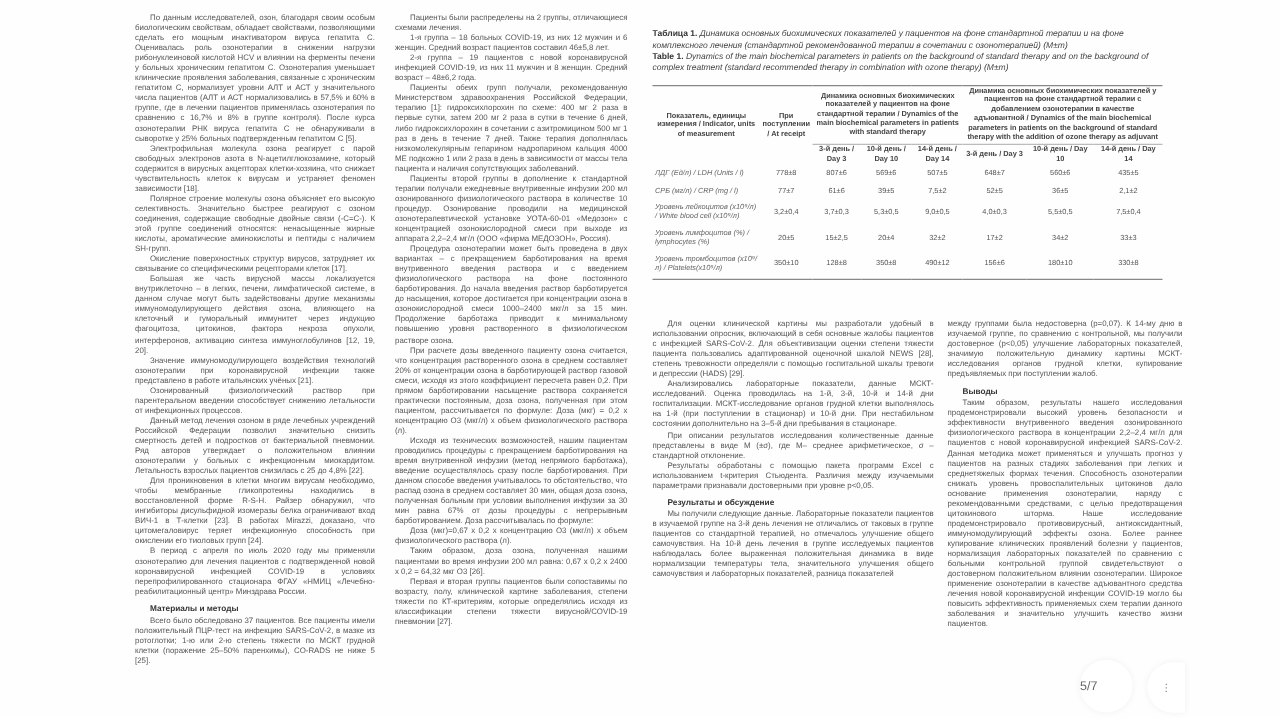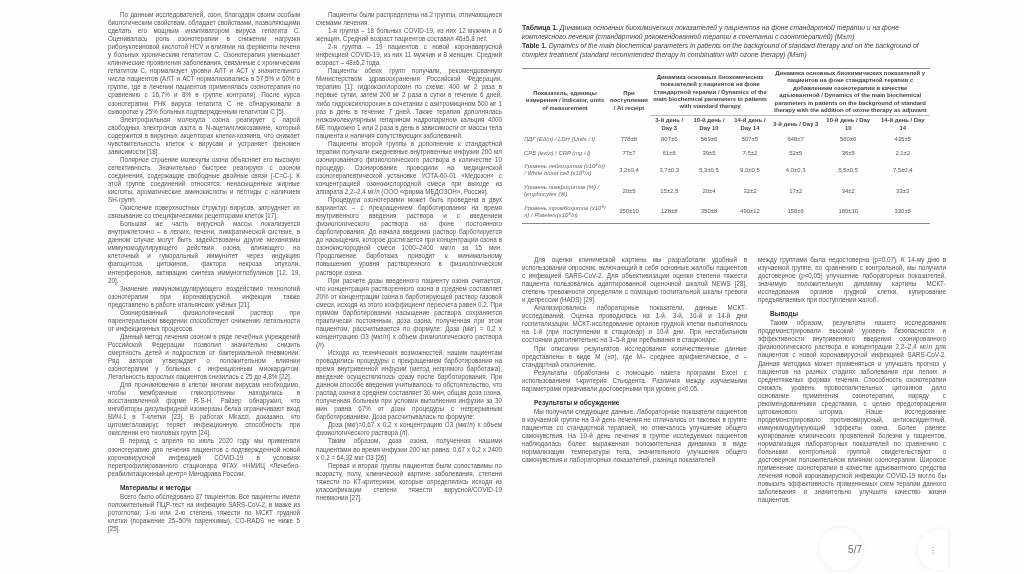--- a/index.html
+++ b/index.html
@@ -18,21 +18,21 @@
   .caption { position: absolute; left: 522px; top: 23px; width: 420px; font-size: 6.8px; line-height: 9px; color: #444; font-style: italic; }
   .caption b { font-style: normal; color: #333; }
   .table-wrap { position: absolute; left: 522px; top: 68px; width: 408px; }
   table { border-collapse: collapse; width: 100%; font-size: 5.9px; line-height: 7.4px; color: #555; }
   th { font-weight: bold; color: #444; text-align: center; vertical-align: middle; padding: 1px 2px; }
   td { text-align: center; padding: 3px 2px; vertical-align: middle; }
   td.ind { text-align: left; font-style: italic; color: #666; }
   .top-rule { border-top: 1px solid #888; }
   .bot-rule { border-bottom: 1px solid #888; }
   .sub-rule th { border-top: 1px solid #bbb; }
-  .pager { position: absolute; left: 820px; top: 528px; width: 42px; height: 42px; border-radius: 50%; background: rgba(255,255,255,0.9); box-shadow: 0 0 6px rgba(0,0,0,0.06); display: flex; align-items: center; justify-content: flex-end; font-size: 10px; color: #666; }
+  .pager { position: absolute; left: 864px; top: 528px; width: 42px; height: 42px; border-radius: 50%; background: rgba(255,255,255,0.9); box-shadow: 0 0 6px rgba(0,0,0,0.06); display: flex; align-items: center; justify-content: flex-start; font-size: 10px; color: #666; }
   .pager-next { position: absolute; left: 918px; top: 530px; width: 30px; height: 40px; border-radius: 20px 0 0 20px; background: rgba(255,255,255,0.9); box-shadow: 0 0 6px rgba(0,0,0,0.06); display: flex; align-items: center; justify-content: center; font-size: 8px; color: #777; flex-direction: column; }
 </style>
 </head>
 <body>
 
 <div class="page">
 
   <div class="col col1">
       <p>По данным исследователей, озон, благодаря своим особым биологическим свойствам, обладает свойствами, позволяющими сделать его мощным инактиватором вируса гепатита С. Оценивалась роль озонотерапии в снижении нагрузки рибонуклеиновой кислотой HCV и влиянии на ферменты печени у больных хроническим гепатитом С. Озонотерапия уменьшает клинические проявления заболевания, связанные с хроническим гепатитом С, нормализует уровни АЛТ и АСТ у значительного числа пациентов (АЛТ и АСТ нормализовались в 57,5% и 60% в группе, где в лечении пациентов применялась озонотерапия по сравнению с 16,7% и 8% в группе контроля). После курса озонотерапии РНК вируса гепатита С не обнаруживали в сыворотке у 25% больных подтвержденным гепатитом С [5].</p>
       <p>Электрофильная молекула озона реагирует с парой свободных электронов азота в N-ацетилглюкозамине, который содержится в вирусных акцепторах клетки-хозяина, что снижает чувствительность клеток к вирусам и устраняет феномен зависимости [18].</p>

